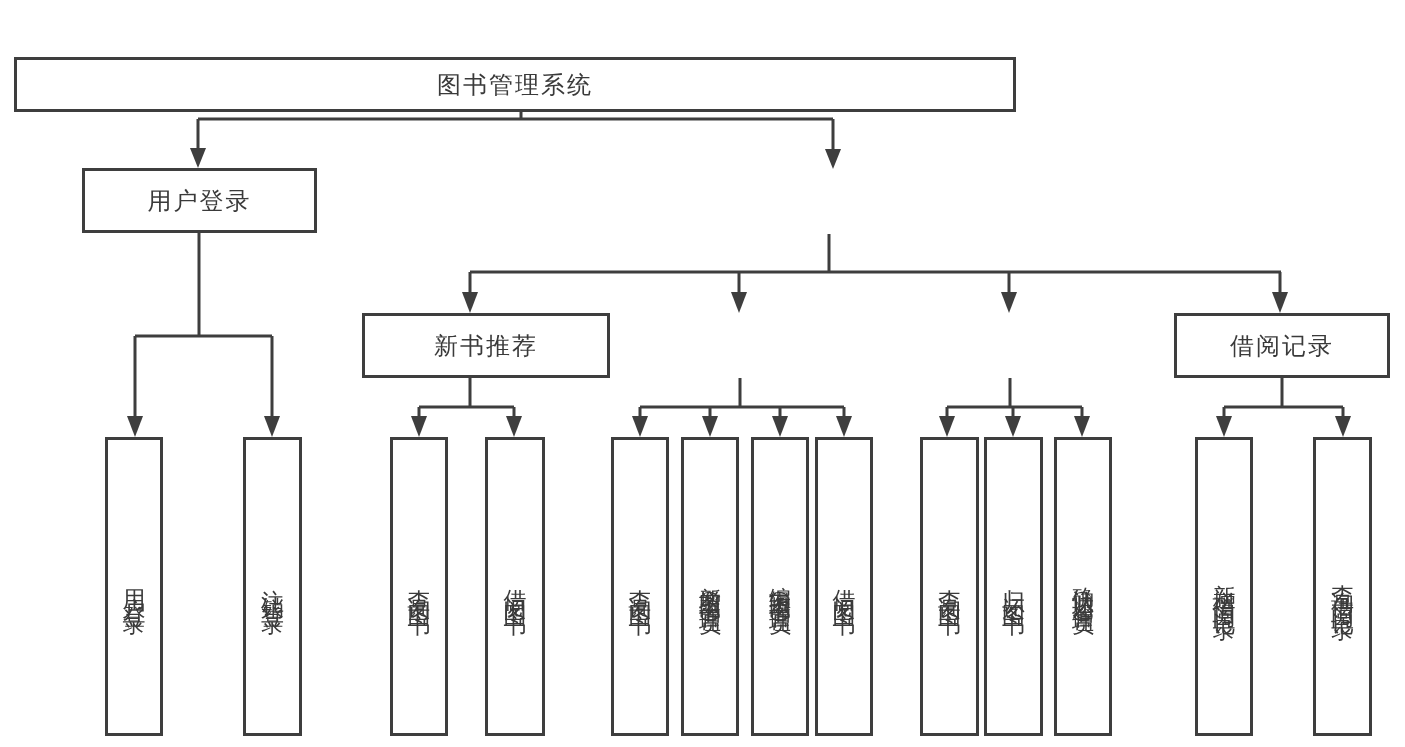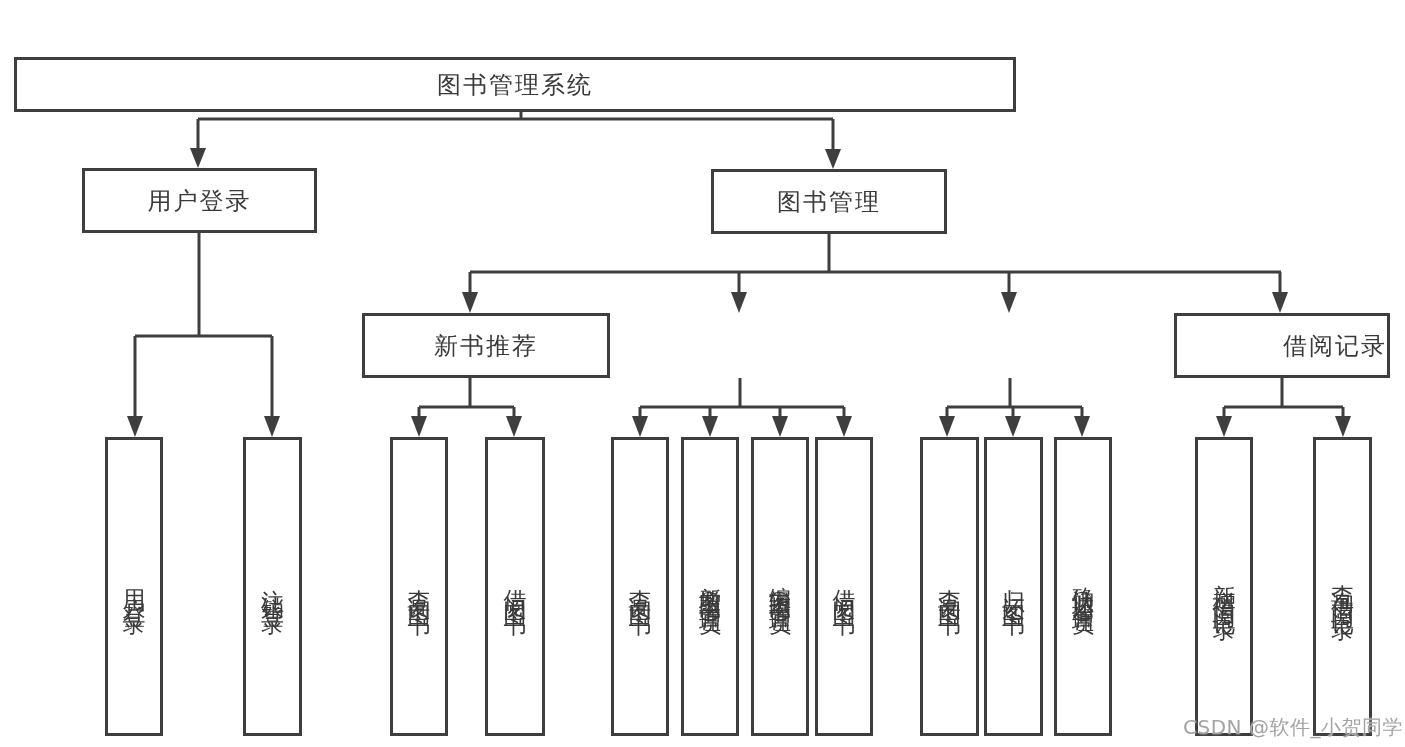--- a/index.html
+++ b/index.html
@@ -100,28 +100,25 @@
     </g>
   </svg>
 
   <div class="box" style="left:14px;top:13px;width:1002px;height:55px;margin-top:44px;">
     <span class="hlabel">图书管理系统</span>
   </div>
 
   <div class="box" style="left:82px;top:168px;width:235px;height:65px;">
     <span class="hlabel">用户登录</span>
   </div>
-  <div class="box" style="left:711px;top:169px;width:236px;height:65px;">
-    <span class="hlabel">图书管理</span>
-  </div>
 
   <div class="box" style="left:362px;top:313px;width:248px;height:65px;">
     <span class="hlabel">新书推荐</span>
   </div>
-  <div class="box" style="left:1174px;top:313px;width:216px;height:65px;justify-content:flex-end;">
+  <div class="box" style="left:1174px;top:313px;width:216px;height:65px;">
     <span class="hlabel">借阅记录</span>
   </div>
 
   <div class="box sp8" style="left:105px;top:437px;width:58px;height:299px;">
     <span class="vlabel">用户登录</span>
   </div>
   <div class="box sp8" style="left:243px;top:437px;width:59px;height:299px;">
     <span class="vlabel">注销登录</span>
   </div>
 
@@ -155,15 +152,14 @@
     <span class="vlabel">确认归还（管理员）</span>
   </div>
 
   <div class="box sp7" style="left:1195px;top:437px;width:58px;height:299px;">
     <span class="vlabel">新增借阅记录</span>
   </div>
   <div class="box sp7" style="left:1313px;top:437px;width:59px;height:299px;">
     <span class="vlabel">查询借阅记录</span>
   </div>
 
-  <div id="watermark">CSDN @软件_小贺同学</div>
 
 </div>
 
 </body></html>

